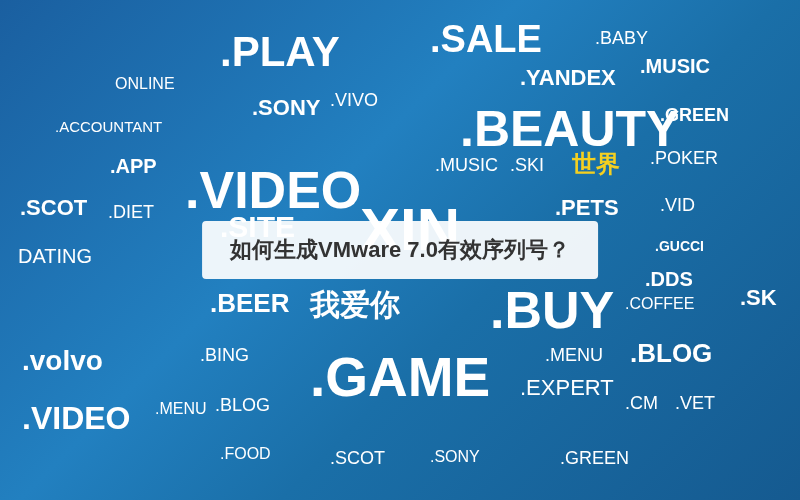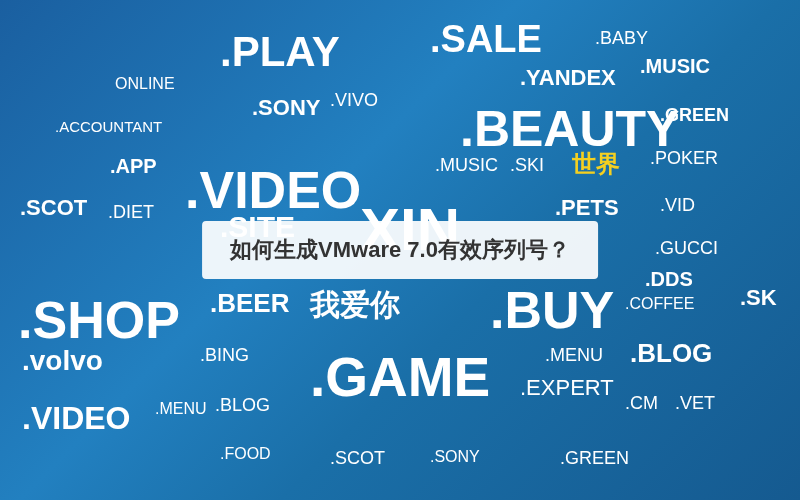--- a/index.html
+++ b/index.html
@@ -60,23 +60,23 @@
     <div class="word" style="left: 435px; top: 155px; font-size: 18px; color: white; font-weight: 400;">.MUSIC</div>
     <div class="word" style="left: 510px; top: 155px; font-size: 18px; color: white; font-weight: 400;">.SKI</div>
     <div class="word" style="left: 572px; top: 148px; font-size: 24px; color: rgb(245, 208, 32); font-weight: 900;">世界</div>
     <div class="word" style="left: 650px; top: 148px; font-size: 18px; color: white; font-weight: 400;">.POKER</div>
     <div class="word" style="left: 20px; top: 195px; font-size: 22px; color: white; font-weight: 700;">.SCOT</div>
     <div class="word" style="left: 108px; top: 202px; font-size: 18px; color: white; font-weight: 400;">.DIET</div>
     <div class="word" style="left: 220px; top: 210px; font-size: 30px; color: white; font-weight: 900;">.SITE</div>
     <div class="word" style="left: 360px; top: 195px; font-size: 60px; color: white; font-weight: 900;">XIN</div>
     <div class="word" style="left: 555px; top: 195px; font-size: 22px; color: white; font-weight: 700;">.PETS</div>
     <div class="word" style="left: 660px; top: 195px; font-size: 18px; color: white; font-weight: 400;">.VID</div>
-    <div class="word" style="left: 655px; top: 238px; font-size: 18px; color: white; font-weight: 400;">.GUCCI</div>
+    <div class="word" style="left: 18px; top: 245px; font-size: 20px; color: white; font-weight: 400;">DATING</div>
+    <div class="word" style="left: 655px; top: 238px; font-size: 14px; color: white; font-weight: 700;">.GUCCI</div>
     <div class="word" style="left: 645px; top: 268px; font-size: 20px; color: white; font-weight: 700;">.DDS</div>
-    <div class="word" style="left: 18px; top: 290px; font-size: 52px; color: white; font-weight: 900;">.SHOP</div>
     <div class="word" style="left: 210px; top: 288px; font-size: 26px; color: white; font-weight: 700; text-align: center;">.BEER</div>
     <div class="word" style="left: 310px; top: 285px; font-size: 30px; color: white; font-weight: 900;">我爱你</div>
     <div class="word" style="left: 490px; top: 280px; font-size: 52px; color: white; font-weight: 900;">.BUY</div>
     <div class="word" style="left: 625px; top: 295px; font-size: 16px; color: white; font-weight: 400;">.COFFEE</div>
     <div class="word" style="left: 740px; top: 285px; font-size: 22px; color: white; font-weight: 700;">.SK</div>
     <div class="word" style="left: 22px; top: 345px; font-size: 28px; color: white; font-weight: 700;">.volvo</div>
     <div class="word" style="left: 200px; top: 345px; font-size: 18px; color: white; font-weight: 400;">.BING</div>
     <div class="word" style="left: 310px; top: 345px; font-size: 55px; color: white; font-weight: 900;">.GAME</div>
     <div class="word" style="left: 545px; top: 345px; font-size: 18px; color: white; font-weight: 400;">.MENU</div>
     <div class="word" style="left: 630px; top: 338px; font-size: 26px; color: white; font-weight: 700;">.BLOG</div>

